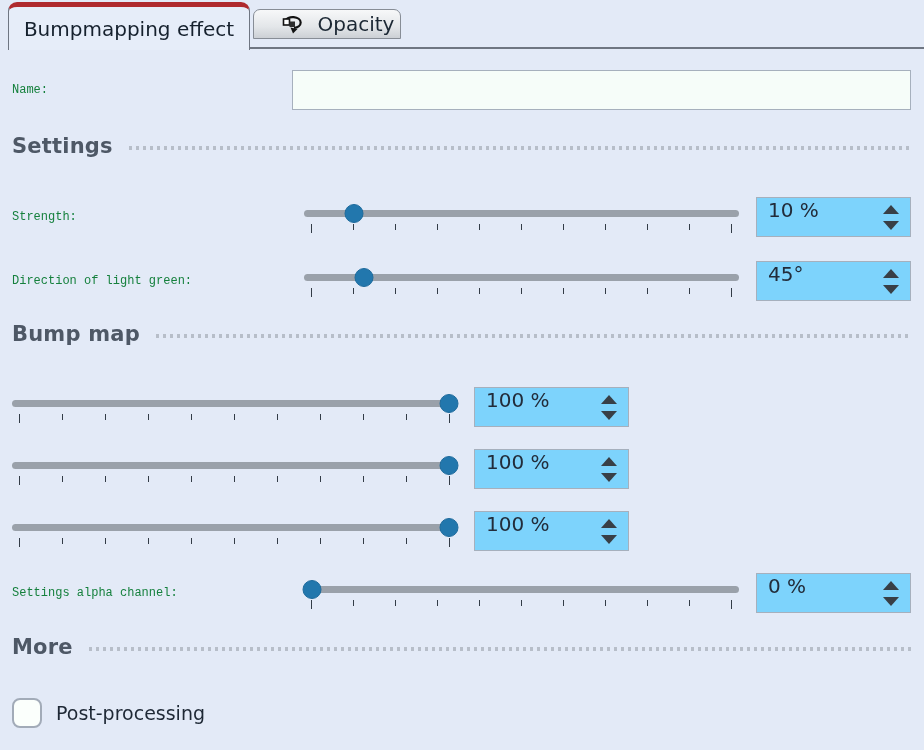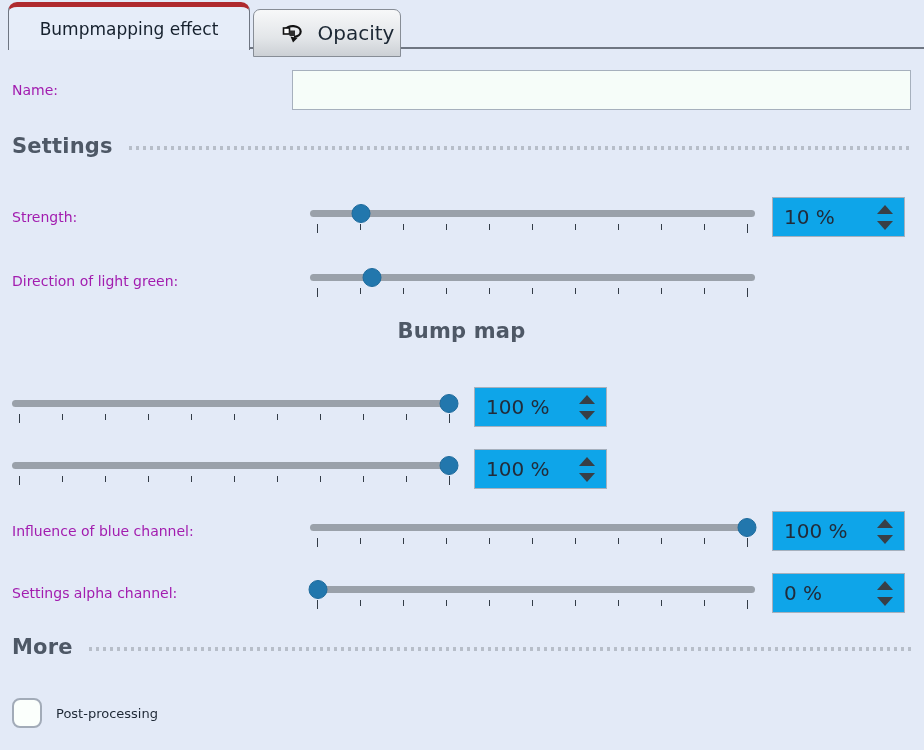--- a/index.html
+++ b/index.html
@@ -14,49 +14,49 @@
   
   .tabbar { position:absolute; left:0; top:0; width:924px; height:50px; }
   .tabbar-line { position:absolute; left:250px; right:0; top:47px; height:2px; background:#6f7682; }
   .tab-active {
     position:absolute; left:8px; top:2px; width:242px; height:48px;
     background:#e6edf9;
     border:1px solid #6f7682; border-bottom:none;
     border-top:5px solid #af2a2e;
     border-radius:9px 9px 0 0;
     display:flex; align-items:center; justify-content:center;
-    font-size:17px; color:#16212e; z-index:2; cursor:default;
+    font-size:20px; color:#16212e; z-index:2; cursor:default;
   }
   .tab-inactive {
-    position:absolute; left:253px; top:9px; width:148px; height:48px;
+    position:absolute; left:253px; top:9px; width:148px; height:30px;
     background:linear-gradient(#f7f8f9,#e3e6e9 60%,#ccd0d5);
     border:1px solid #878d96;
     border-radius:7px 7px 0 0;
     display:flex; align-items:center; justify-content:center; gap:14px;
     font-size:20px; color:#1b2733; z-index:1; cursor:default;padding-left:20px;
   }
   
   .row { position:absolute; left:12px; right:13px; display:flex; align-items:center; }
-  .lbl { font-size:14px; color:#a21caf; }
+  .lbl { font-size:12px; color:#15803d;font-family:Liberation Mono, monospace; }
   .name-row { top:70px; height:40px; }
   .name-row .lbl { width:280px; }
   .name-input {
     flex:1; height:40px; background:#f6fdf9; border:1px solid #a6b0bd;
     font-size:19px; color:#1e2835; padding:0 10px; outline:none;
     font-family:inherit;
   }
   
   .section { height:30px; display:flex; align-items:center; }
   .section .sec-title { font-size:21px; font-weight:700; color:#4e5866; letter-spacing:.2px; }
   .section .dots {
     flex:1; height:4px; margin-left:16px; margin-top:3px;
     background-image:repeating-linear-gradient(to right,#b7bec9 0 3px,transparent 3px 7px);
   }
   #sec-settings { top:131px; }
-  #sec-bumpmap  { top:319px;flex-direction:column; }
+  #sec-bumpmap  { top:319px; }
   #sec-more     { top:632px;justify-content:flex-end; }
   
   .slider-row { height:40px; }
   .slider-row .lbl { width:298px; }
   .slider {
     width:445px; height:40px; position:relative; cursor:pointer;
   }
   .track {
     position:absolute; left:0; right:0; top:13px; height:7px;
     background:#9aa1aa; border-radius:4px;
@@ -70,22 +70,22 @@
   .ticks {
     position:absolute; left:1px; right:1px; top:27px; height:10px;
     display:flex; justify-content:space-between; align-items:flex-start;
     padding:0 6px;
   }
   .ticks span { width:1px; height:6px; background:#333c47; }
   .ticks span:first-child, .ticks span:last-child { height:9px; }
   .gap { width:17px; flex:none; }
   
   .spinbox {
-    width:133px; height:40px; background:#0ea5e9; border:1px solid #a6b0bd;
-    position:relative; display:flex; align-items:center; flex:none;
+    width:155px; height:40px; background:#7dd3fc; border:1px solid #a6b0bd;
+    position:relative; display:flex; align-items:flex-start; flex:none;
   }
   .spinbox input {
     border:none; background:transparent; outline:none; width:95px;
     font-size:20px; color:#222c3a; padding-left:11px; font-family:inherit;
   }
   .spin-btns {
     position:absolute; right:6px; top:0; bottom:0; width:26px;
     display:flex; flex-direction:column; align-items:center; justify-content:center; gap:7px;
     cursor:pointer;
   }
@@ -96,21 +96,21 @@
   #row-red   { top:387px; }
   #row-green { top:449px; }
   #row-blue  { top:511px; }
   #row-alpha { top:573px; }
   
   .check-row { top:697px; height:32px; }
   .checkbox {
     width:30px; height:30px; background:#fbfffc; border:2px solid #a2abb8;
     border-radius:8px; cursor:pointer; flex:none;
   }
-  .check-label { margin-left:14px; font-size:13px; color:#1e2835; }
+  .check-label { margin-left:14px; font-size:19px; color:#1e2835; }
 </style>
 </head>
 <body>
 
 <div class="tabbar">
   <div class="tabbar-line"></div>
   <div class="tab-active">
     <span>Bumpmapping effect</span>
   </div>
   <div class="tab-inactive">
@@ -182,20 +182,27 @@
         <span></span>
         <span></span>
         <span></span>
         <span></span>
         <span></span>
         <span></span>
         <span></span>
       </div>
   </div>
   <div class="gap"></div>
+  <div class="spinbox">
+    <input type="text" value="45°" style="">
+    <div class="spin-btns">
+      <div class="arr-up"></div>
+      <div class="arr-dn"></div>
+    </div>
+  </div>
 </div>
 
 <div class="row section" id="sec-bumpmap">
   <span class="sec-title">Bump map</span>
   <span class="dots"></span>
 </div>
 
 <div class="row slider-row" id="row-red">
   <div class="slider">
     <div class="track"></div>
@@ -250,21 +257,20 @@
   <div class="spinbox">
     <input type="text" value="100 %" style="">
     <div class="spin-btns">
       <div class="arr-up"></div>
       <div class="arr-dn"></div>
     </div>
   </div>
 </div>
 
 <div class="row slider-row" id="row-blue">
-  <span class="lbl">Influence of blue channel:</span>
   <div class="slider">
     <div class="track"></div>
     <div class="thumb-area">
         <div class="thumb" style="left: 100%;"></div>
       </div>
     <div class="ticks">
         <span></span>
         <span></span>
         <span></span>
         <span></span>

